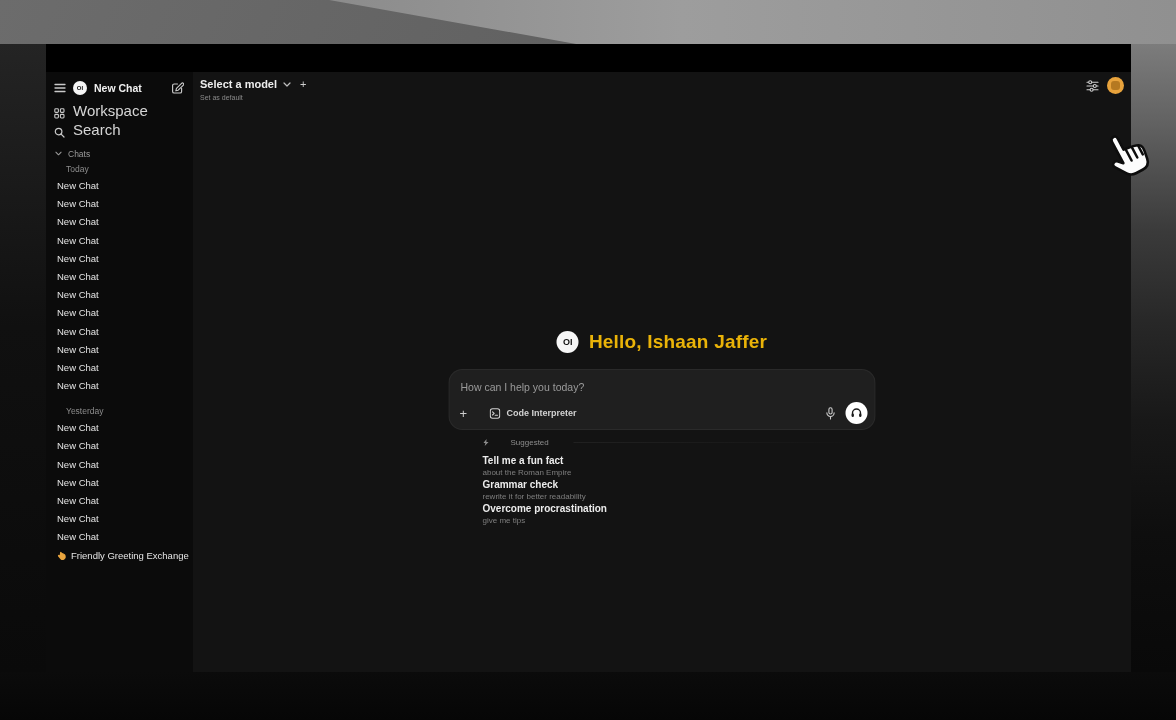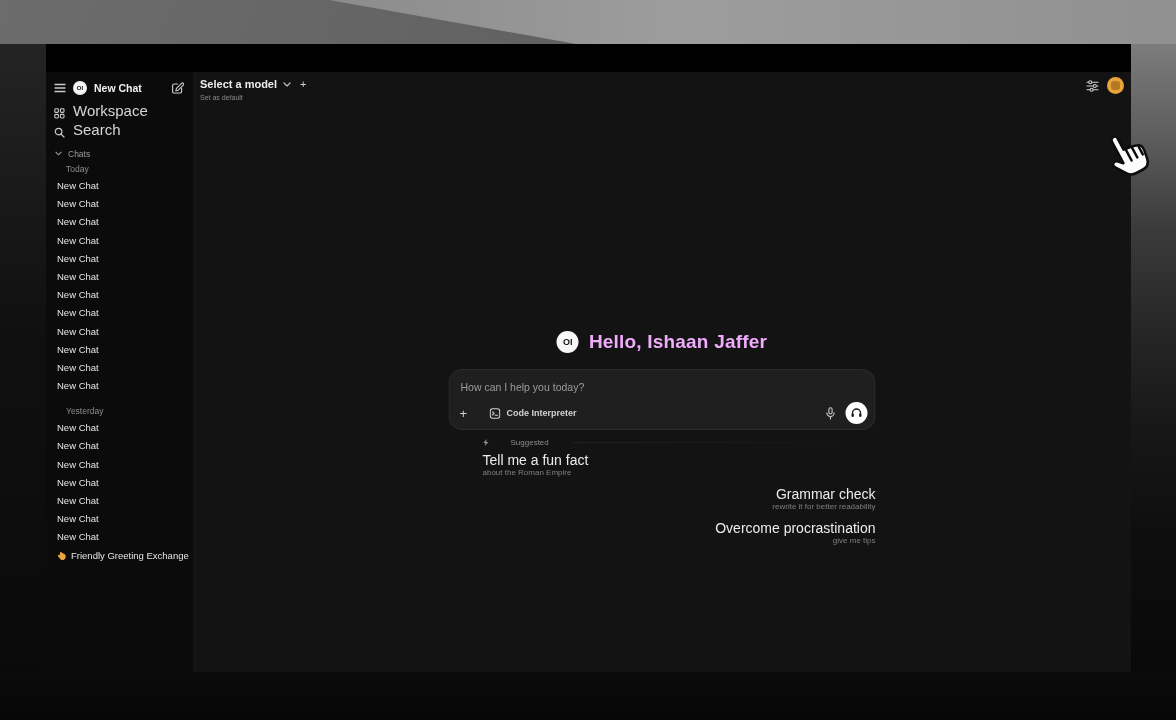--- a/index.html
+++ b/index.html
@@ -57,21 +57,21 @@
   .set-default { font-size:7px; color:#8a8a8a; margin-top:4px; cursor:pointer; }
   .top-actions { position:absolute; right:7px; top:5px; display:flex; align-items:center; gap:8px; }
   .avatar { width:17px; height:17px; border-radius:50%; position:relative; cursor:pointer; }
   .avatar::after { content:""; position:absolute; left:4px; top:4px; width:9px; height:9px;
                    border-radius:3px; background:rgba(120,70,0,0.45); }
 
   .center-col { position:absolute; top:258px; left:50%; transform:translateX(-50%); width:427px; }
   .hero { display:flex; align-items:center; justify-content:center; gap:10px; height:24px; }
   .hero-logo { width:22px; height:22px; border-radius:50%; background:#f7f7f7; color:#131313;
                font-size:9px; font-weight:bold; display:flex; align-items:center; justify-content:center; }
-  .hero-text { font-size:19px; font-weight:600; color:#f0abfc; letter-spacing:0.2px; }
+  .hero-text { font-size:19px; font-weight:600; color:#eab308; letter-spacing:0.2px; }
 
   .composer { margin-top:15px; height:61px; background:#1f1f1f; border-radius:14px;
               border:1px solid rgba(255,255,255,0.05); position:relative; padding:7px 11px; }
   .composer-input { width:100%; background:transparent; border:none; outline:none;
                     font-family:"Liberation Sans",sans-serif; font-size:10.5px; color:#e5e5e5; }
   .composer-input::placeholder { color:#9b9b9b; }
   .composer-row { position:absolute; left:10px; right:7px; bottom:5px; display:flex;
                   align-items:center; height:22px; }
   .plus-btn { font-size:13px; color:#cfcfcf; width:16px; cursor:pointer; }
   .tool-pill { display:flex; align-items:center; gap:6px; margin-left:14px; cursor:pointer; }
@@ -80,23 +80,23 @@
   .mic-btn { margin-right:10px; cursor:pointer; }
   .voice-btn { width:22px; height:22px; border-radius:50%; display:flex; align-items:center;
                justify-content:center; cursor:pointer; }
 
   .suggested { margin-top:6px; padding-left:34px; }
   .sug-head { display:flex; align-items:center; gap:21px; height:12px; }
   .sug-head-label { font-size:8px; color:#8d8d8d; }
   .sug-rule { flex:1; height:1px; background:linear-gradient(to right,rgba(255,255,255,0.06),rgba(255,255,255,0)); margin-left:4px; }
   .sug-item { margin-top:7px; cursor:pointer; }
   .sug-item:first-of-type { margin-top:6px; }
-  .sug-title { font-size:14px; font-weight:400; color:#ececec; height:13px; line-height:13px; }
+  .sug-title { font-size:10px; font-weight:700; color:#ececec; height:13px; line-height:13px; }
   .sug-sub { font-size:8px; color:#7f7f7f; height:11px; line-height:11px; }
-  .sug-item + .sug-item { margin-top:10px;text-align:right; }
+  .sug-item + .sug-item { margin-top:0; }
 
   
   .cursor { position:absolute; left:1100px; top:127px; z-index:50; pointer-events:none; }
 </style>
 </head>
 <body>
 
 <div class="stage">
 
   <div class="bg-top">

